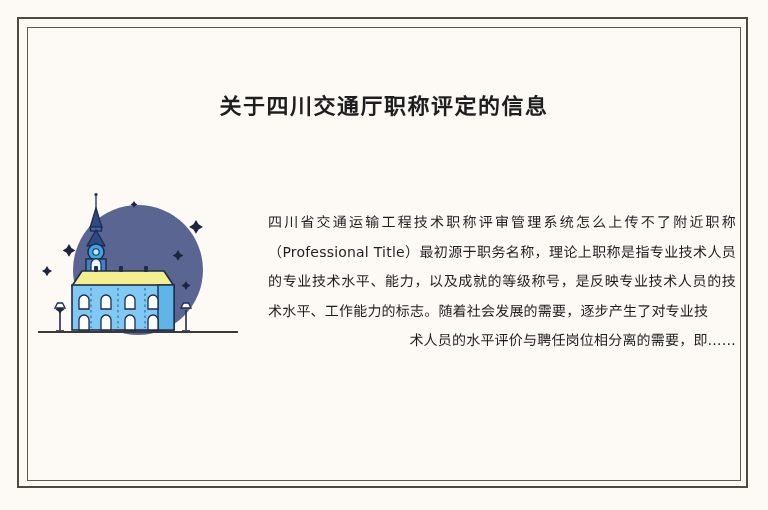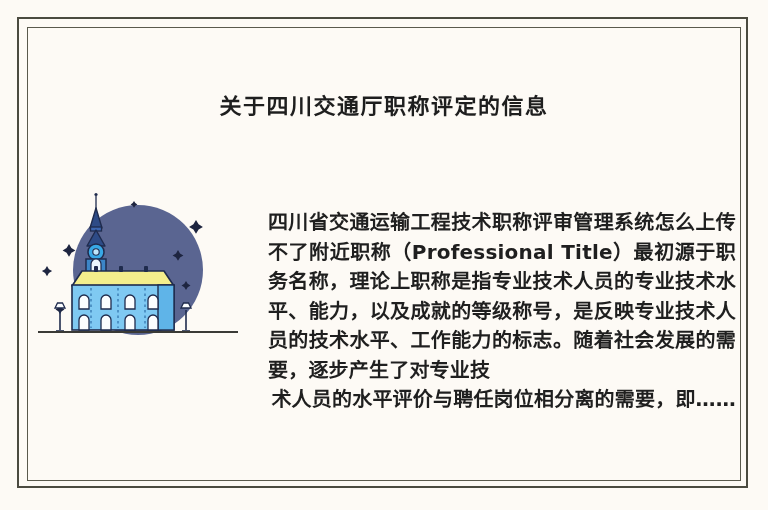--- a/index.html
+++ b/index.html
@@ -71,22 +71,22 @@
     width: 210px;
     height: 160px;
   }
 
   
   .article-body {
     position: absolute;
     left: 268px;
     top: 208px;
     width: 468px;
-    font-size: 20px;
-    font-weight: bold;
+    font-size: 14px;
+    font-weight: normal;
     line-height: 29.5px;
     color: #1F1F1F;
     text-align: justify;
     text-justify: inter-ideograph;
     letter-spacing: 0.2px;
   }
   .article-body .last-line {
     display: block;
     text-align: right;
   }

